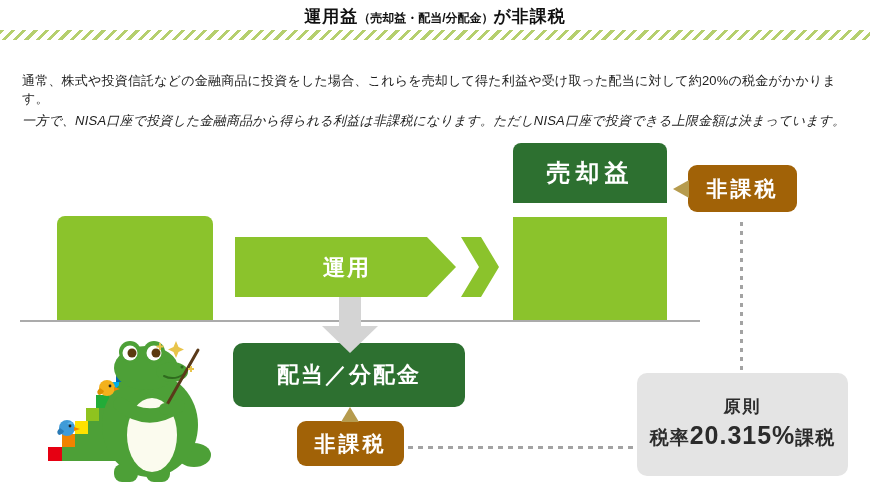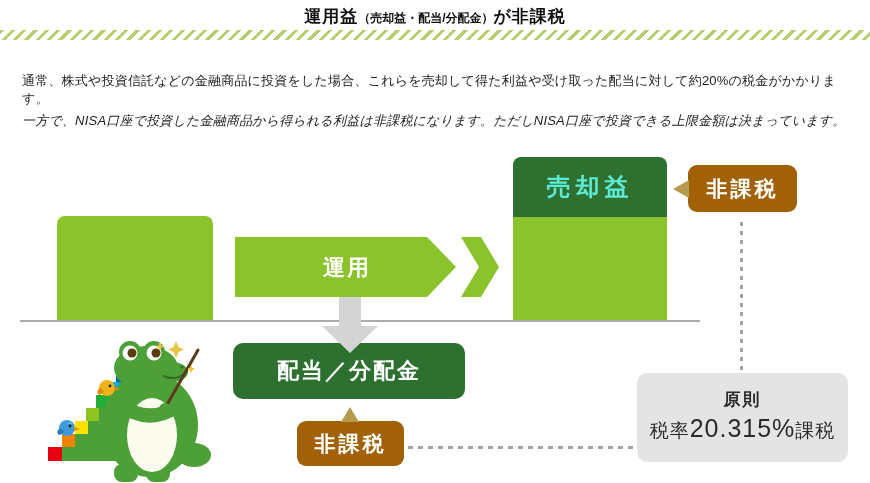--- a/index.html
+++ b/index.html
@@ -25,24 +25,24 @@
   
   .baseline{position:absolute;left:20px;top:320px;width:680px;height:2px;background:#ababab;z-index:0;}
   .invest-box{
     position:absolute;left:57px;top:216px;width:156px;height:104px;
     background:#8bc32c;border-radius:8px 8px 0 0;z-index:1;
   }
   .flow-arrow{position:absolute;left:235px;top:237px;z-index:3;}
   .flow-arrow text{font-family:"Liberation Sans","DejaVu Sans",sans-serif;font-weight:bold;fill:#fff;font-size:22px;letter-spacing:2px;}
   .down-arrow{position:absolute;left:322px;top:288px;z-index:2;}
   .tall-dark{
-    position:absolute;left:513px;top:157px;width:154px;height:60px;
+    position:absolute;left:513px;top:143px;width:154px;height:60px;
     background:#2d7030;border-radius:8px 8px 0 0;z-index:1;
     display:flex;align-items:center;justify-content:center;
-    color:#5eead4;font-weight:bold;font-size:24px;letter-spacing:5px;
+    color:#ffffff;font-weight:bold;font-size:24px;letter-spacing:5px;
   }
   .tall-light{position:absolute;left:513px;top:217px;width:154px;height:103px;background:#8bc32c;z-index:1;}
   .badge{
     position:absolute;background:#a16207;border-radius:9px;color:#fff;font-weight:bold;
     font-size:21px;letter-spacing:3px;display:flex;align-items:center;justify-content:center;z-index:4;
   }
   .badge-top{left:688px;top:165px;width:109px;height:47px;}
   .badge-top .tail{
     position:absolute;left:-15px;top:15px;width:0;height:0;
     border-top:9px solid transparent;border-bottom:9px solid transparent;border-right:16px solid #b69b4e;
@@ -54,33 +54,33 @@
   }
   .vdots{
     position:absolute;left:740px;top:222px;width:3px;height:148px;
     background:repeating-linear-gradient(180deg,#a3a3a3 0 4px,transparent 4px 9px);z-index:0;
   }
   .hdots{
     position:absolute;left:408px;top:446px;width:226px;height:3px;
     background:repeating-linear-gradient(90deg,#a3a3a3 0 5px,transparent 5px 10px);z-index:0;
   }
   .dividend-box{
-    position:absolute;left:233px;top:343px;width:232px;height:56px;
+    position:absolute;left:233px;top:343px;width:232px;height:64px;
     background:#2d7030;border-radius:10px;z-index:1;
     display:flex;align-items:center;justify-content:center;
     color:#fff;font-weight:bold;font-size:22px;letter-spacing:2px;
   }
   .note-box{
-    position:absolute;left:637px;top:373px;width:211px;height:89px;
+    position:absolute;left:637px;top:373px;width:211px;height:103px;
     background:#e4e4e4;border-radius:10px;z-index:1;
     display:flex;flex-direction:column;align-items:center;justify-content:center;
     color:#2b2b2b;line-height:1.35;
   }
   .note-line1{font-size:17px;font-weight:bold;letter-spacing:2px;}
-  .note-line2{font-size:19px;font-weight:normal;letter-spacing:1px;white-space:nowrap;}
+  .note-line2{font-size:19px;font-weight:bold;letter-spacing:1px;white-space:nowrap;}
   .note-line2 .rate{font-size:25px;}
   .mascot{position:absolute;left:42px;top:340px;z-index:2;}
 </style>
 </head>
 <body>
 
 <div class="canvas">
 
   <div class="title">
     <span class="big">運用益</span><span class="small">（売却益・配当/分配金）</span><span class="big">が非課税</span>

